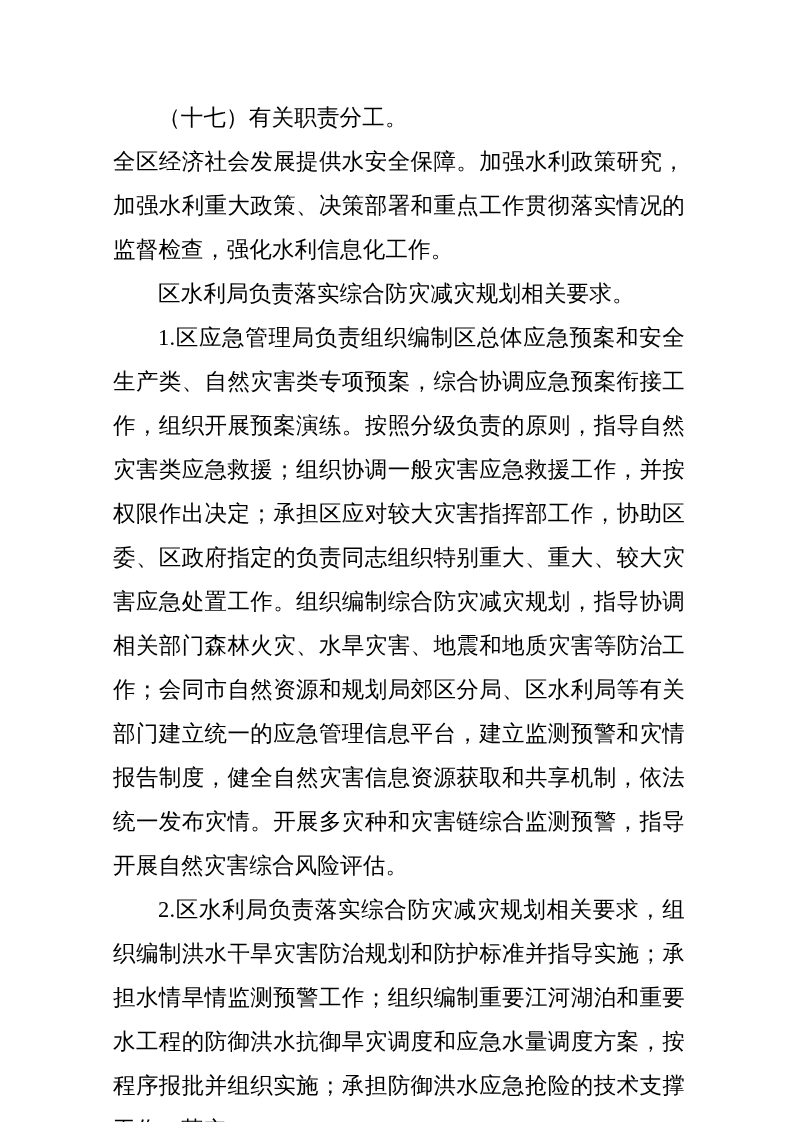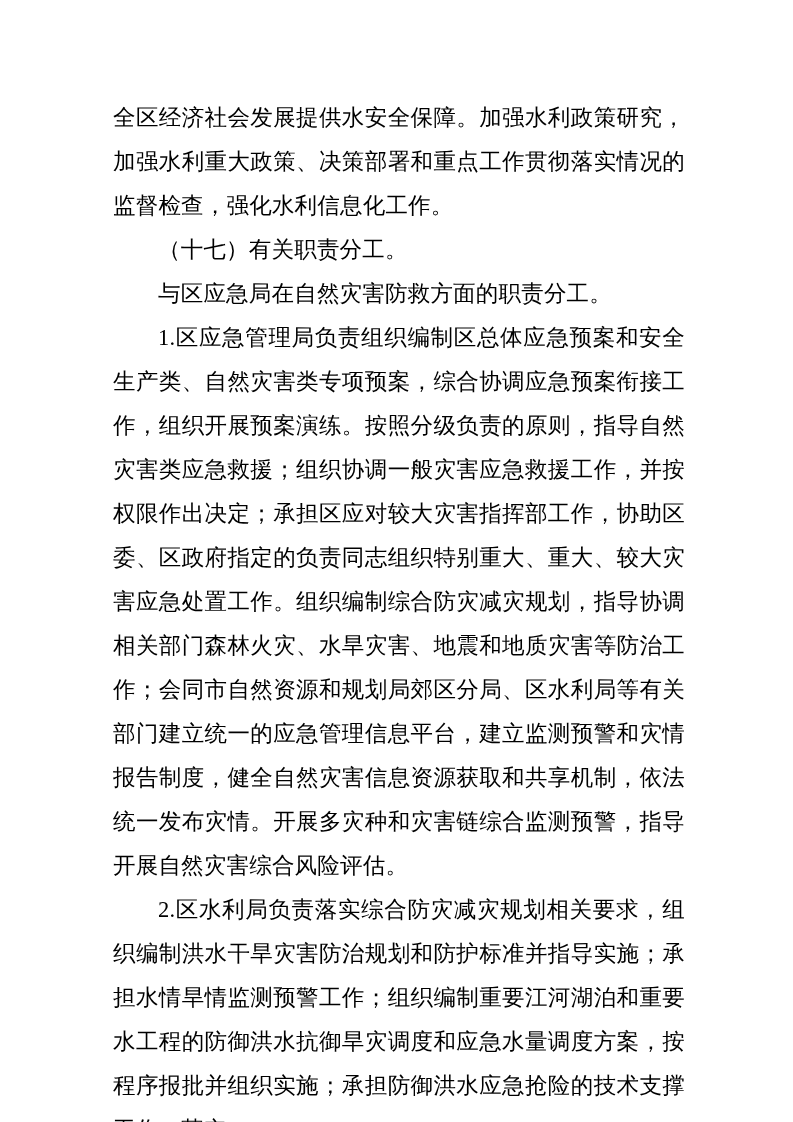--- a/index.html
+++ b/index.html
@@ -36,19 +36,19 @@
   }
   .para.indent {
     text-indent: 2em;
   }
 </style>
 </head>
 <body>
 
 <div class="page">
   <div class="doc-body">
+    <p class="para indent">（十七）有关职责分工。</p>
     <p class="para">全区经济社会发展提供水安全保障。加强水利政策研究，加强水利重大政策、决策部署和重点工作贯彻落实情况的监督检查，强化水利信息化工作。</p>
-    <p class="para indent">（十七）有关职责分工。</p>
-    <p class="para indent">与区应急局在自然灾害防救方面的职责分工。</p>
+    <p class="para indent">区水利局负责落实综合防灾减灾规划相关要求。</p>
     <p class="para indent">1.区应急管理局负责组织编制区总体应急预案和安全生产类、自然灾害类专项预案，综合协调应急预案衔接工作，组织开展预案演练。按照分级负责的原则，指导自然灾害类应急救援；组织协调一般灾害应急救援工作，并按权限作出决定；承担区应对较大灾害指挥部工作，协助区委、区政府指定的负责同志组织特别重大、重大、较大灾害应急处置工作。组织编制综合防灾减灾规划，指导协调相关部门森林火灾、水旱灾害、地震和地质灾害等防治工作；会同市自然资源和规划局郊区分局、区水利局等有关部门建立统一的应急管理信息平台，建立监测预警和灾情报告制度，健全自然灾害信息资源获取和共享机制，依法统一发布灾情。开展多灾种和灾害链综合监测预警，指导开展自然灾害综合风险评估。</p>
     <p class="para indent">2.区水利局负责落实综合防灾减灾规划相关要求，组织编制洪水干旱灾害防治规划和防护标准并指导实施；承担水情旱情监测预警工作；组织编制重要江河湖泊和重要水工程的防御洪水抗御旱灾调度和应急水量调度方案，按程序报批并组织实施；承担防御洪水应急抢险的技术支撑工作；落实</p>
   </div>
 </div>
 
 </body></html>

